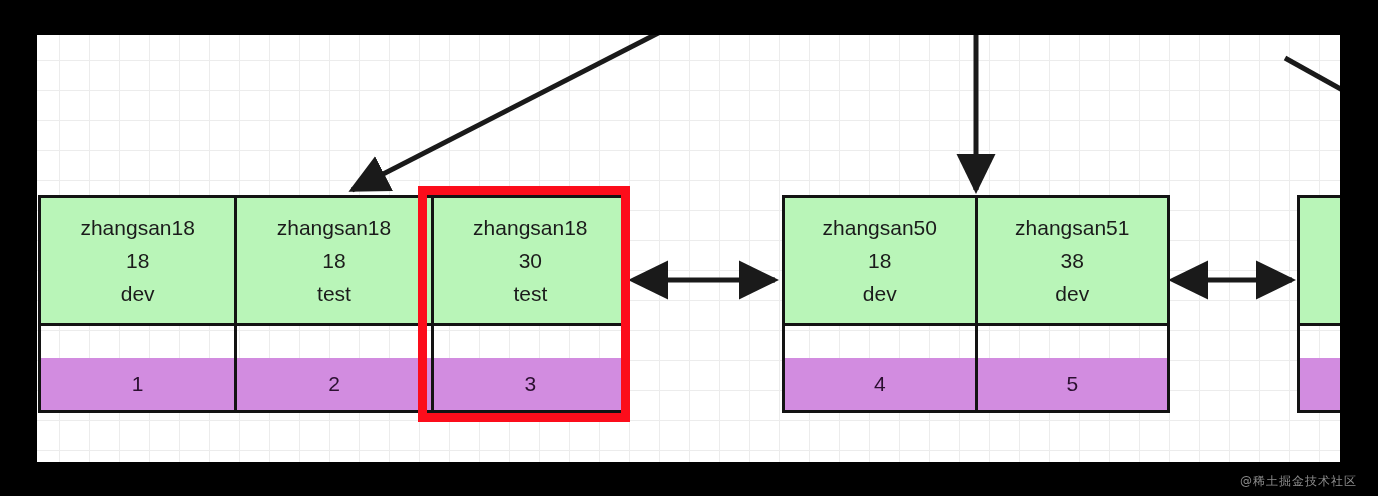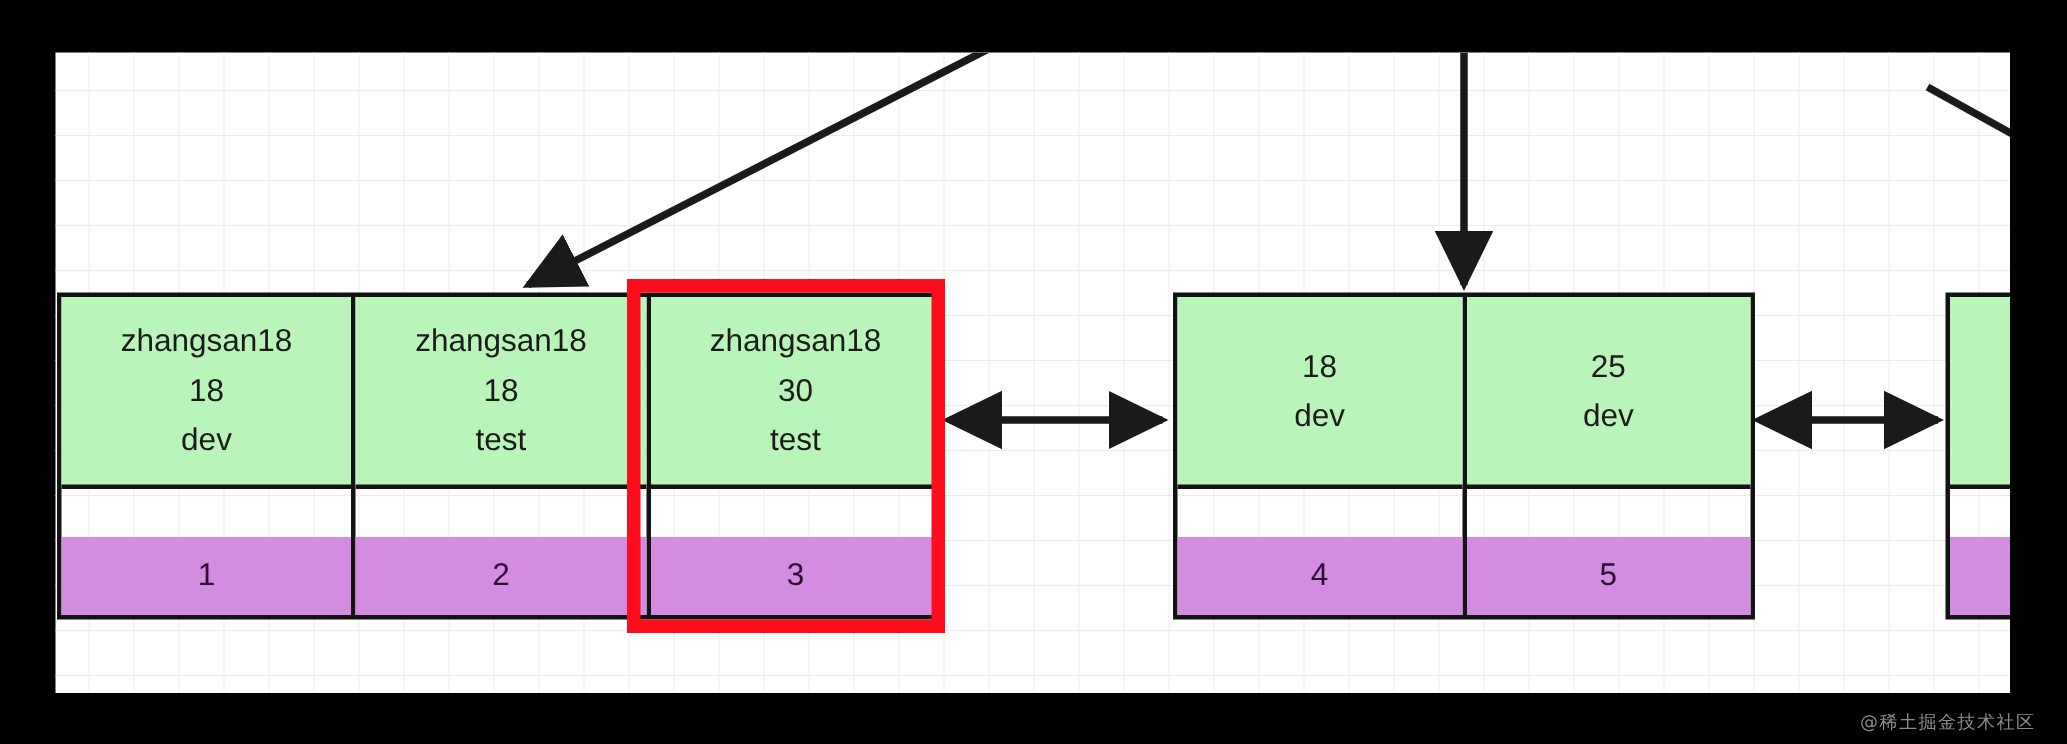--- a/index.html
+++ b/index.html
@@ -183,29 +183,31 @@
       <div class="cell-index">3</div>
     </div>
   </div>
 
   <div id="highlight-box"></div>
 
   <div class="node-group" id="group-b">
 
     <div class="cell">
       <div class="cell-body">
+        <div class="cell-line">zhangsan50</div>
         <div class="cell-line">18</div>
         <div class="cell-line">dev</div>
       </div>
       <div class="cell-index">4</div>
     </div>
 
     <div class="cell">
       <div class="cell-body">
-        <div class="cell-line">25</div>
+        <div class="cell-line">zhangsan51</div>
+        <div class="cell-line">38</div>
         <div class="cell-line">dev</div>
       </div>
       <div class="cell-index">5</div>
     </div>
   </div>
 
   <div class="node-group" id="group-c">
     <div class="cell">
       <div class="cell-body">
         <div class="cell-line">zhangsan52</div>

